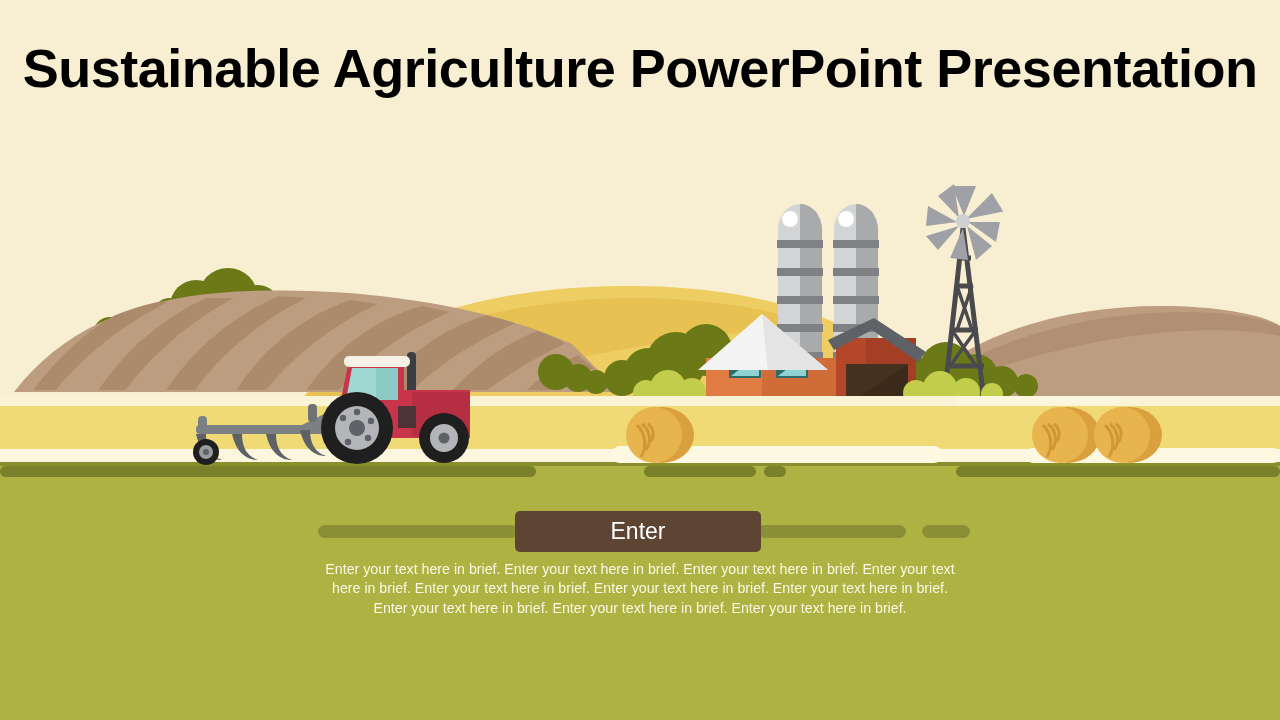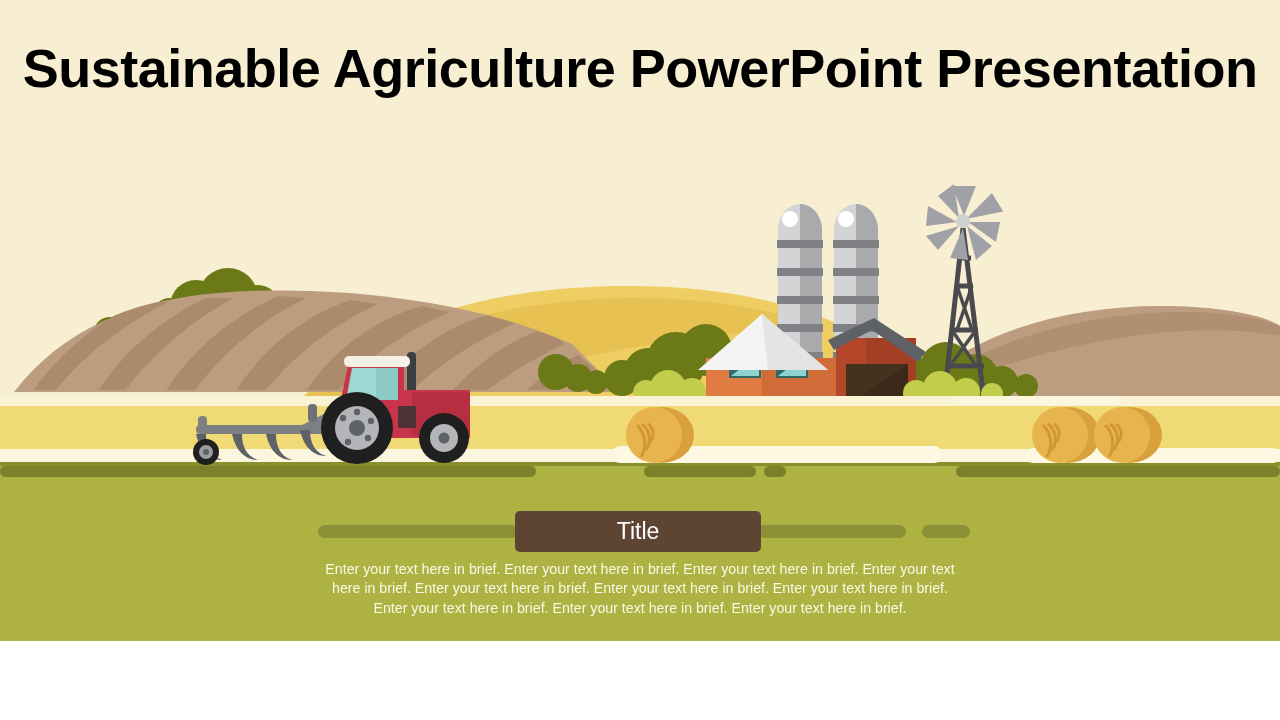--- a/index.html
+++ b/index.html
@@ -3,21 +3,21 @@
 <meta charset="utf-8">
 <style>
   html, body {
     margin: 0;
     padding: 0;
     background: #ffffff;
   }
   #slide {
     position: relative;
     width: 1280px;
-    height: 641px;
+    height: 720px;
     overflow: hidden;
     background: #f8efd2;
     font-family: "Liberation Sans", sans-serif;
   }
   #scene {
     position: absolute;
     inset: 0;
     width: 1280px;
     height: 720px;
   }
@@ -299,18 +299,18 @@
     <g fill="#8b9036">
       <rect x="318" y="525" width="200" height="13" rx="6.5"></rect>
       <rect x="758" y="525" width="148" height="13" rx="6.5"></rect>
       <rect x="922" y="525" width="48" height="13" rx="6.5"></rect>
     </g>
   </svg>
 
   <div id="heading">Sustainable Agriculture PowerPoint Presentation</div>
 
   <div id="title-plate">
-    <span id="title-plate-label">Title</span>
+    <span id="title-plate-label">Enter</span>
   </div>
 
   <div id="body-copy">Enter your text here in brief. Enter your text here in brief. Enter your text here in brief. Enter your text here in brief. Enter your text here in brief. Enter your text here in brief. Enter your text here in brief. Enter your text here in brief. Enter your text here in brief. Enter your text here in brief.</div>
 
 </div>
 
 </body></html>

